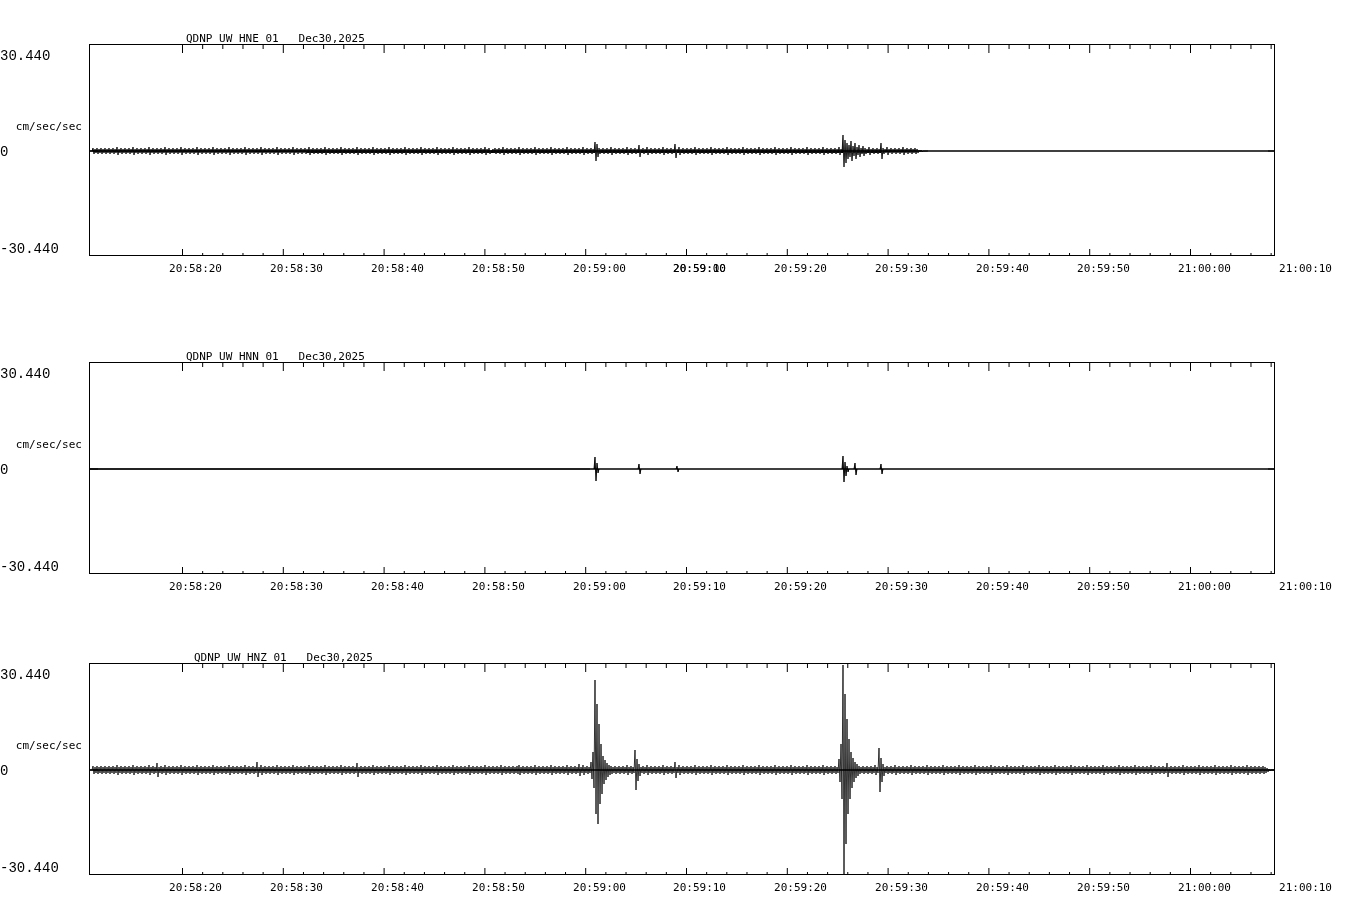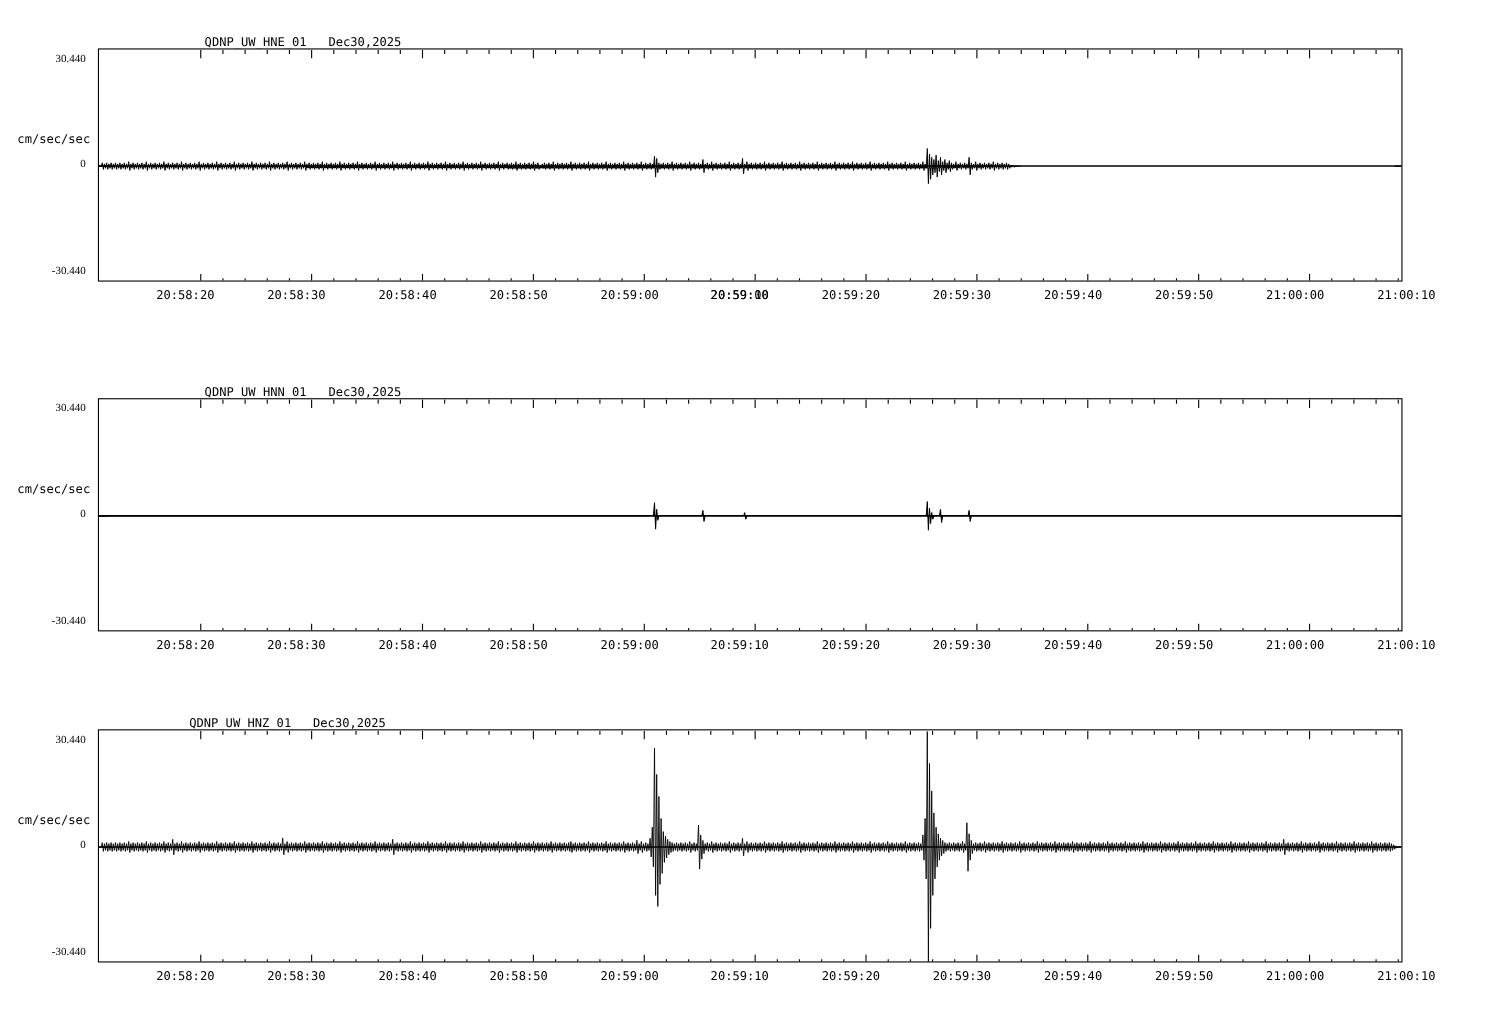--- a/index.html
+++ b/index.html
@@ -38,37 +38,37 @@
   }
   .panel-title {
     position: absolute;
     font-size: 11px;
     letter-spacing: 0px;
     white-space: pre;
     font-family: "DejaVu Sans Mono", monospace;
   }
   .ytop-label, .ybot-label, .yzero-label {
     position: absolute;
-    font-size: 10px;
-    text-align: right;
+    font-size: 14px;
+    text-align: left;
     white-space: pre;
-    font-family: Liberation Serif, serif;
+    font-family: Liberation Mono, monospace;
   }
   .yunit-label {
     position: absolute;
     font-size: 11px;
     text-align: right;
     white-space: pre;
     font-family: "DejaVu Sans Mono", monospace;
   }
   .xtick-label {
     position: absolute;
     font-size: 11px;
     white-space: pre;
-    text-align: left;
+    text-align: right;
     font-family: "DejaVu Sans Mono", monospace;
   }
 </style>
 </head>
 <body>
 
 <div id="page">
 
   <div class="panel" style="top:0px;height:300px;">
     <div class="panel-title" style="left:186px; top:32px;">QDNP_UW_HNE_01   Dec30,2025</div>
@@ -365,21 +365,21 @@
     <div class="xtick-label" style="left:646px; top:266px; width:80px;">20:59:10</div>
     <div class="xtick-label" style="left:747px; top:266px; width:80px;">20:59:20</div>
     <div class="xtick-label" style="left:848px; top:266px; width:80px;">20:59:30</div>
     <div class="xtick-label" style="left:949px; top:266px; width:80px;">20:59:40</div>
     <div class="xtick-label" style="left:1050px; top:266px; width:80px;">20:59:50</div>
     <div class="xtick-label" style="left:1151px; top:266px; width:80px;">21:00:00</div>
     <div class="xtick-label" style="left:1252px; top:266px; width:80px;">21:00:10</div>
   </div>
 
   <div class="panel" style="top:612px;height:312px;">
-    <div class="panel-title" style="left:172px; top:39px;">QDNP_UW_HNZ_01   Dec30,2025</div>
+    <div class="panel-title" style="left:194px; top:39px;">QDNP_UW_HNZ_01   Dec30,2025</div>
     <div class="ytop-label" style="left:0px; top:55px; width:78px;">30.440</div>
     <div class="yunit-label" style="left:0px; top:127px; width:82px;">cm/sec/sec</div>
     <div class="yzero-label" style="left:0px; top:151px; width:78px;">0</div>
     <div class="ybot-label" style="left:0px; top:248px; width:78px;">-30.440</div>
 
     <div class="plot-frame" style="left:89px; top:51px; width:1186px; height:212px;">
       <svg class="trace-svg" width="1186" height="212" viewBox="0 0 1186 212">
           <g stroke="#000000" stroke-width="1">
             <line x1="92.5" y1="0" x2="92.5" y2="8"></line>
             <line x1="92.5" y1="212" x2="92.5" y2="204"></line>

